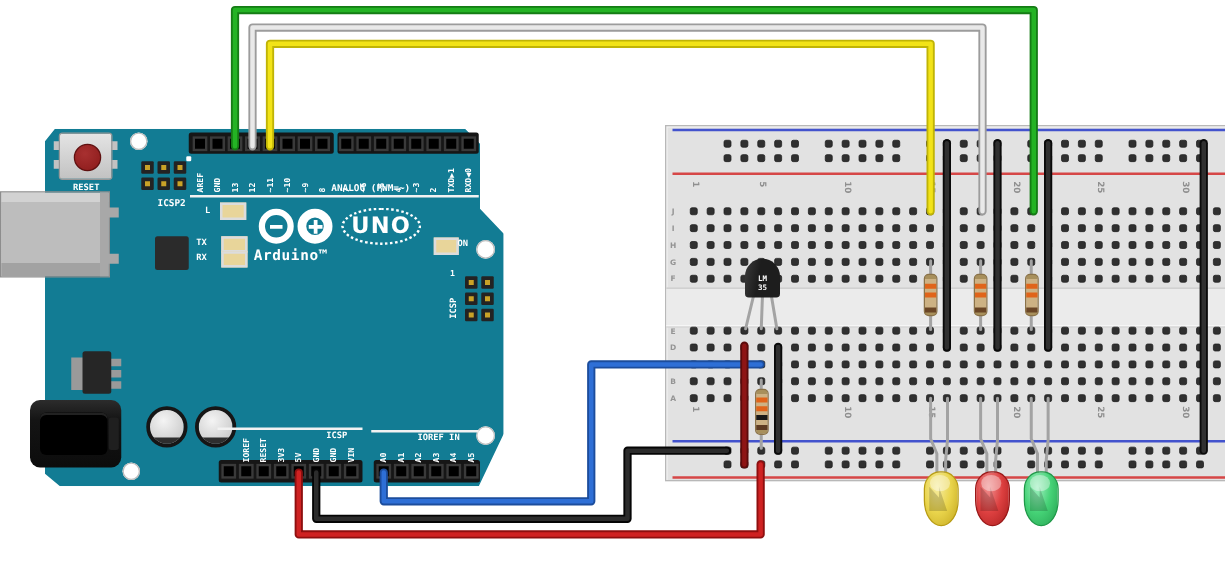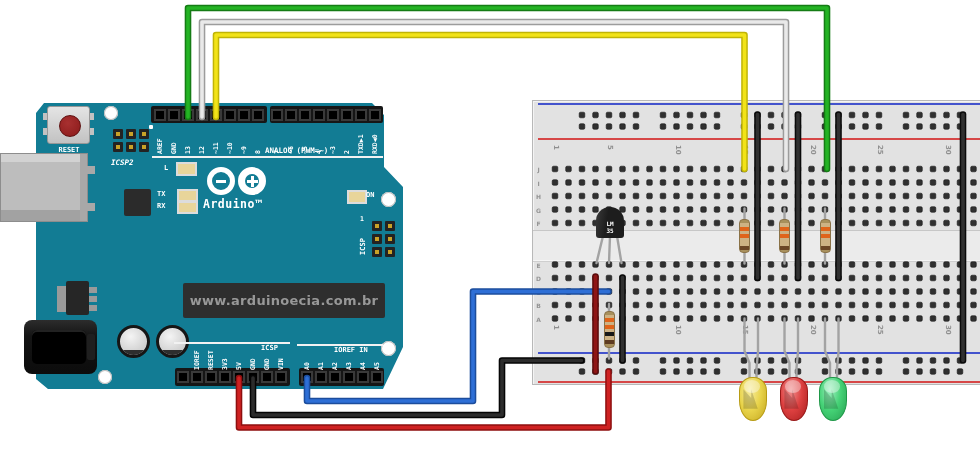--- a/index.html
+++ b/index.html
@@ -65,50 +65,50 @@
   <div class="abs" style="left:43px;top:128px;width:5px;height:7px;background:#c2c2c2;"></div>
   <div class="abs" style="left:89px;top:113px;width:5px;height:7px;background:#c2c2c2;"></div>
   <div class="abs" style="left:89px;top:128px;width:5px;height:7px;background:#c2c2c2;"></div>
   <div class="abs" style="left:47px;top:106px;width:43px;height:38px;background:linear-gradient(180deg,#e4e4e4,#c2c2c2);border:1px solid #979797;border-radius:3px;box-sizing:border-box;">
     <div class="abs" style="left:11px;top:8px;width:20px;height:20px;border-radius:50%;background:radial-gradient(circle at 40% 35%,#a83030,#8a1a1a);border:1px solid #5f1010;"></div>
   </div>
   <div class="silk" style="left:48px;top:146px;width:42px;text-align:center;font-size:7px;">RESET</div>
 
   <div id="icsp2"></div>
   <div class="abs" style="left:149px;top:125px;width:4px;height:4px;background:#fff;border-radius:1px;"></div>
-  <div class="silk" style="left:111px;top:158px;font-size:7.5px;font-style:italic;">ICSP2</div>
+  <div class="silk" style="left:126px;top:158px;font-size:7.5px;">ICSP2</div>
 
   <div class="abs" style="left:124px;top:189px;width:27px;height:27px;background:#2b2b2b;border-radius:2px;"></div>
 
   <div class="silk" style="left:164px;top:164px;font-size:7px;">L</div>
   <div class="ledrect" style="left:176px;top:162px;width:17px;height:10px;"></div>
   <div class="silk" style="left:157px;top:190px;font-size:7px;">TX</div>
   <div class="ledrect" style="left:177px;top:189px;width:17px;height:9px;"></div>
   <div class="silk" style="left:157px;top:202px;font-size:7px;">RX</div>
   <div class="ledrect" style="left:177px;top:201px;width:17px;height:9px;"></div>
 
   <div class="abs" style="left:207px;top:167px;width:28px;height:28px;border:5px solid #fff;border-radius:50%;box-sizing:border-box;">
     <div class="abs" style="left:4px;top:7.5px;width:10px;height:3.5px;background:#fff;"></div>
   </div>
   <div class="abs" style="left:238px;top:167px;width:28px;height:28px;border:7px solid #fff;border-radius:50%;box-sizing:border-box;">
     <div class="abs" style="left:5.5px;top:1.5px;width:3px;height:11px;background:#fff;"></div>
     <div class="abs" style="left:1.5px;top:5.5px;width:11px;height:3px;background:#fff;"></div>
   </div>
   <div class="silk" style="left:203px;top:197px;font-size:11.5px;letter-spacing:0.5px;">Arduino™</div>
+  <div class="abs" style="left:273px;top:166px;width:64px;height:30px;border:2px dotted #fff;border-radius:50%;box-sizing:border-box;text-align:center;">
+    <span style="color:#fff;font:bold 18px 'DejaVu Sans',sans-serif;line-height:26px;letter-spacing:1px;">UNO</span>
+  </div>
 
   <div class="ledrect" style="left:347px;top:190px;width:16px;height:10px;"></div>
   <div class="silk" style="left:366px;top:191px;font-size:7px;">ON</div>
 
   <div id="icsp"></div>
   <div class="silk" style="left:360px;top:215px;font-size:6.5px;">1</div>
   <div class="pinlabel" style="left:348px;top:236px;font-size:7px;">ICSP</div>
 
-  <div class="abs" style="left:183px;top:283px;width:202px;height:35px;background:#2e2e2e;border-radius:2px;text-align:center;">
-    <span style="color:#989898;font:bold 13px 'DejaVu Sans',sans-serif;line-height:35px;letter-spacing:0.3px;">www.arduinoecia.com.br</span>
-  </div>
 
   <div class="abs" style="left:57px;top:286px;width:10px;height:26px;background:#9a9a9a;"></div>
   <div class="abs" style="left:88px;top:287px;width:9px;height:6px;background:#9a9a9a;"></div>
   <div class="abs" style="left:88px;top:296px;width:9px;height:6px;background:#9a9a9a;"></div>
   <div class="abs" style="left:88px;top:305px;width:9px;height:6px;background:#9a9a9a;"></div>
   <div class="abs" style="left:66px;top:281px;width:23px;height:34px;background:#262626;border-radius:2px;"></div>
 
   <div class="abs" style="left:24px;top:320px;width:73px;height:54px;background:linear-gradient(180deg,#2c2c2c,#141414 30%,#0c0c0c);border-radius:8px;">
     <div class="abs" style="left:8px;top:10px;width:54px;height:34px;background:#000;border-radius:5px;box-shadow:inset 0 2px 0 #222;"></div>
     <div class="abs" style="right:2px;top:14px;width:8px;height:26px;background:#1f1f1f;border-radius:2px;"></div>

